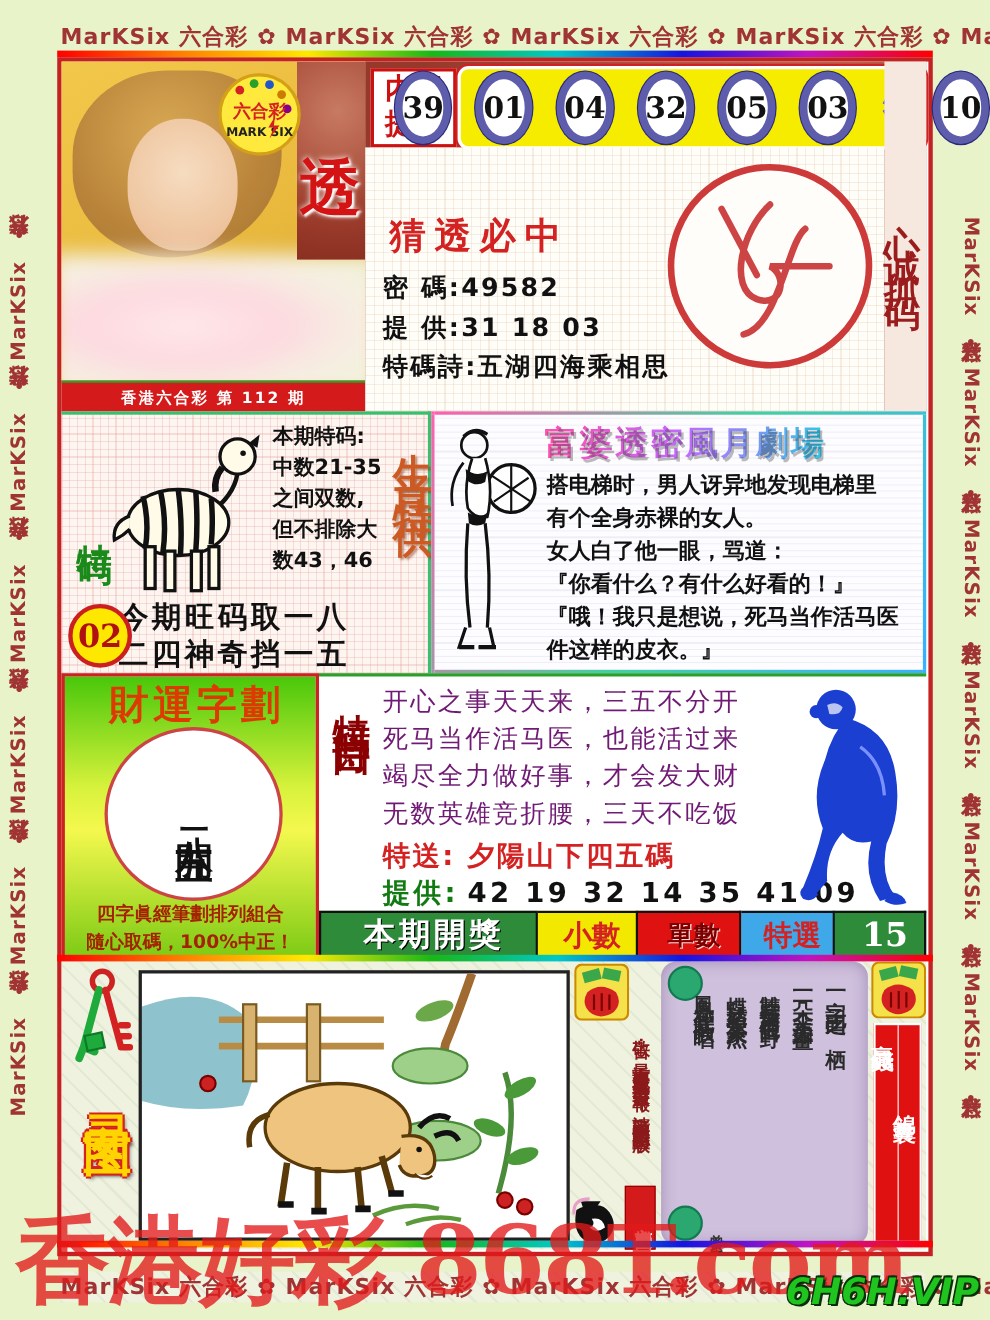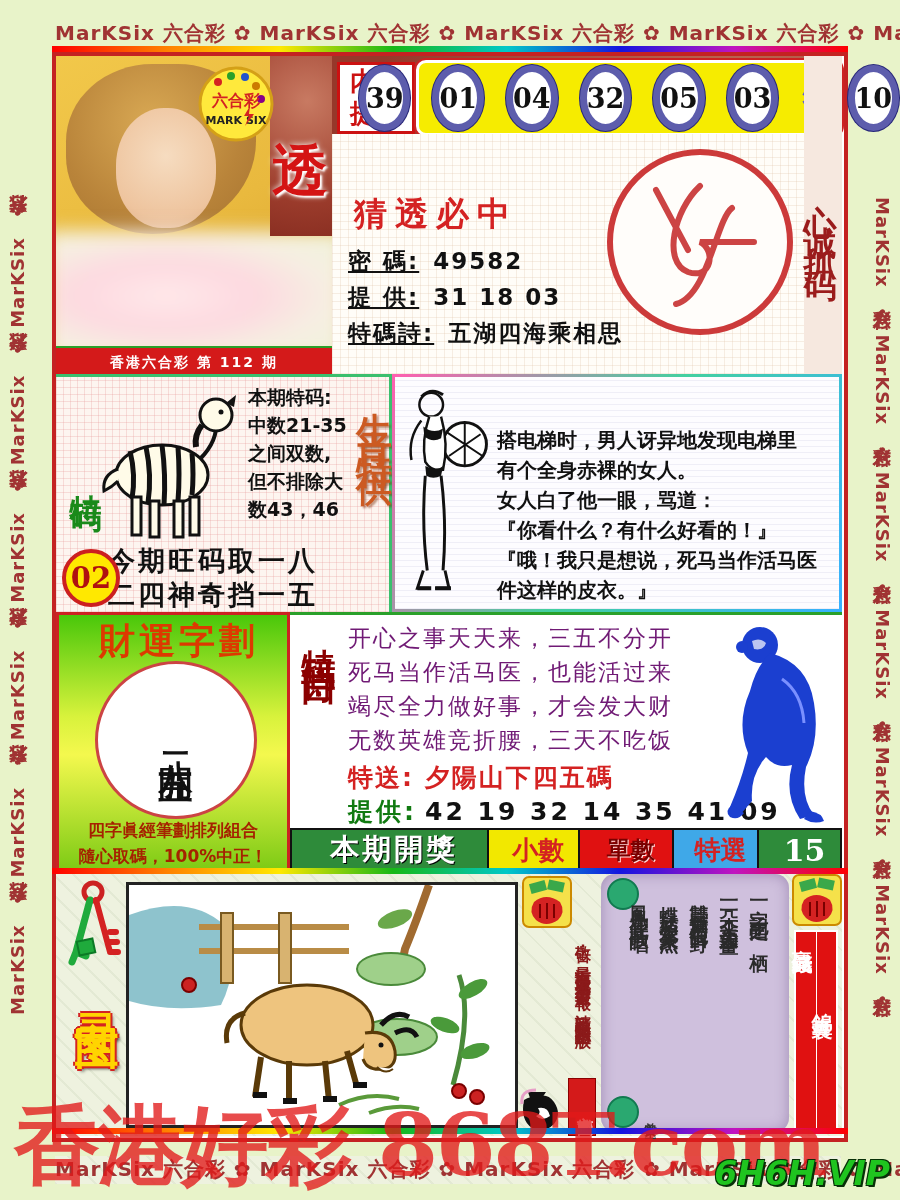--- a/index.html
+++ b/index.html
@@ -45,21 +45,21 @@
   .ball{width:52px;height:52px;border-radius:50%;background:#fff;border:7px solid #5d5dac;
         box-shadow:0 0 0 1px #28287a;color:#111;font-family:"DejaVu Serif",serif;
         font-size:27px;font-weight:bold;display:flex;align-items:center;justify-content:center;}
   .star{color:#5b5bd6;font-size:30px;font-weight:bold;}
   .whitepanel{position:absolute;left:0;top:78px;width:472px;height:240px;background:#fffdf8;
       background-image:repeating-linear-gradient(0deg,rgba(220,190,160,.25) 0 1px,transparent 1px 8px),
                        repeating-linear-gradient(90deg,rgba(220,190,160,.25) 0 1px,transparent 1px 8px);}
   .secret-big{position:absolute;left:22px;font-size:33px;font-weight:bold;color:#d42222;letter-spacing:8px;
       font-family:"DejaVu Serif",serif;}
   .srow{position:absolute;left:16px;font-size:23px;font-weight:bold;color:#111;letter-spacing:2px;}
-  .srow .lab{margin-right:14px;text-decoration:underline;}
+  .srow .lab{}
   .stamp{position:absolute;left:272px;top:12px;width:192px;height:192px;}
   .slogan{position:absolute;left:472px;top:0px;width:38px;height:318px;background:#f6e8df;
       writing-mode:vertical-rl;text-align:center;font-size:33px;font-weight:bold;color:#9b1c1c;
       letter-spacing:22px;padding-top:14px;box-sizing:border-box;font-family:"DejaVu Serif",serif;}
   
   .zodiac{position:absolute;left:0;top:318px;width:336px;height:238px;background:#fdf5f0;
       border-right:3px solid #3bbf6e;border-top:3px solid #3bbf6e;box-sizing:border-box;
       background-image:repeating-linear-gradient(0deg,rgba(230,150,150,.28) 0 1px,transparent 1px 7px),
                        repeating-linear-gradient(90deg,rgba(230,150,150,.28) 0 1px,transparent 1px 7px);}
   .tema{position:absolute;left:8px;top:92px;writing-mode:vertical-rl;font-size:32px;font-weight:bold;
@@ -258,20 +258,21 @@
         <circle cx="66" cy="62" r="22" fill="#fff" stroke="#111" stroke-width="3"></circle>
         <path d="M48 50 L84 74 M66 40 L66 84 M50 74 L82 52" stroke="#111" stroke-width="2"></path>
         <path d="M30 34 q-8 24 -4 46 q6 10 18 8 q6 -26 -2 -54" fill="#fff" stroke="#111" stroke-width="2.5"></path>
         <path d="M24 44 q10 8 20 2 l-2 10 q-9 5 -17 -2 z" fill="#111"></path>
         <path d="M26 84 q12 6 18 0 l-2 10 q-8 4 -15 0 z" fill="#111"></path>
         <path d="M26 94 q-4 50 2 96 M42 94 q6 48 2 96" stroke="#111" stroke-width="3" fill="none"></path>
         <path d="M24 190 l-6 18 h12 M46 190 l4 18 h-14" stroke="#111" stroke-width="3" fill="none"></path>
         <path d="M18 208 h14 M36 208 h16" stroke="#111" stroke-width="4"></path>
         <path d="M22 38 q-14 18 -10 40" stroke="#111" stroke-width="2.5" fill="none"></path>
       </svg>
+      <div class="story-title">富婆透密風月劇場</div>
       <div class="story-text">
         <div>搭电梯时，男人讶异地发现电梯里</div>
         <div>有个全身赤裸的女人。</div>
         <div>女人白了他一眼，骂道：</div>
         <div>『你看什么？有什么好看的！』</div>
         <div>『哦！我只是想说，死马当作活马医</div>
         <div>件这样的皮衣。』</div>
       </div>
     </div>
 

